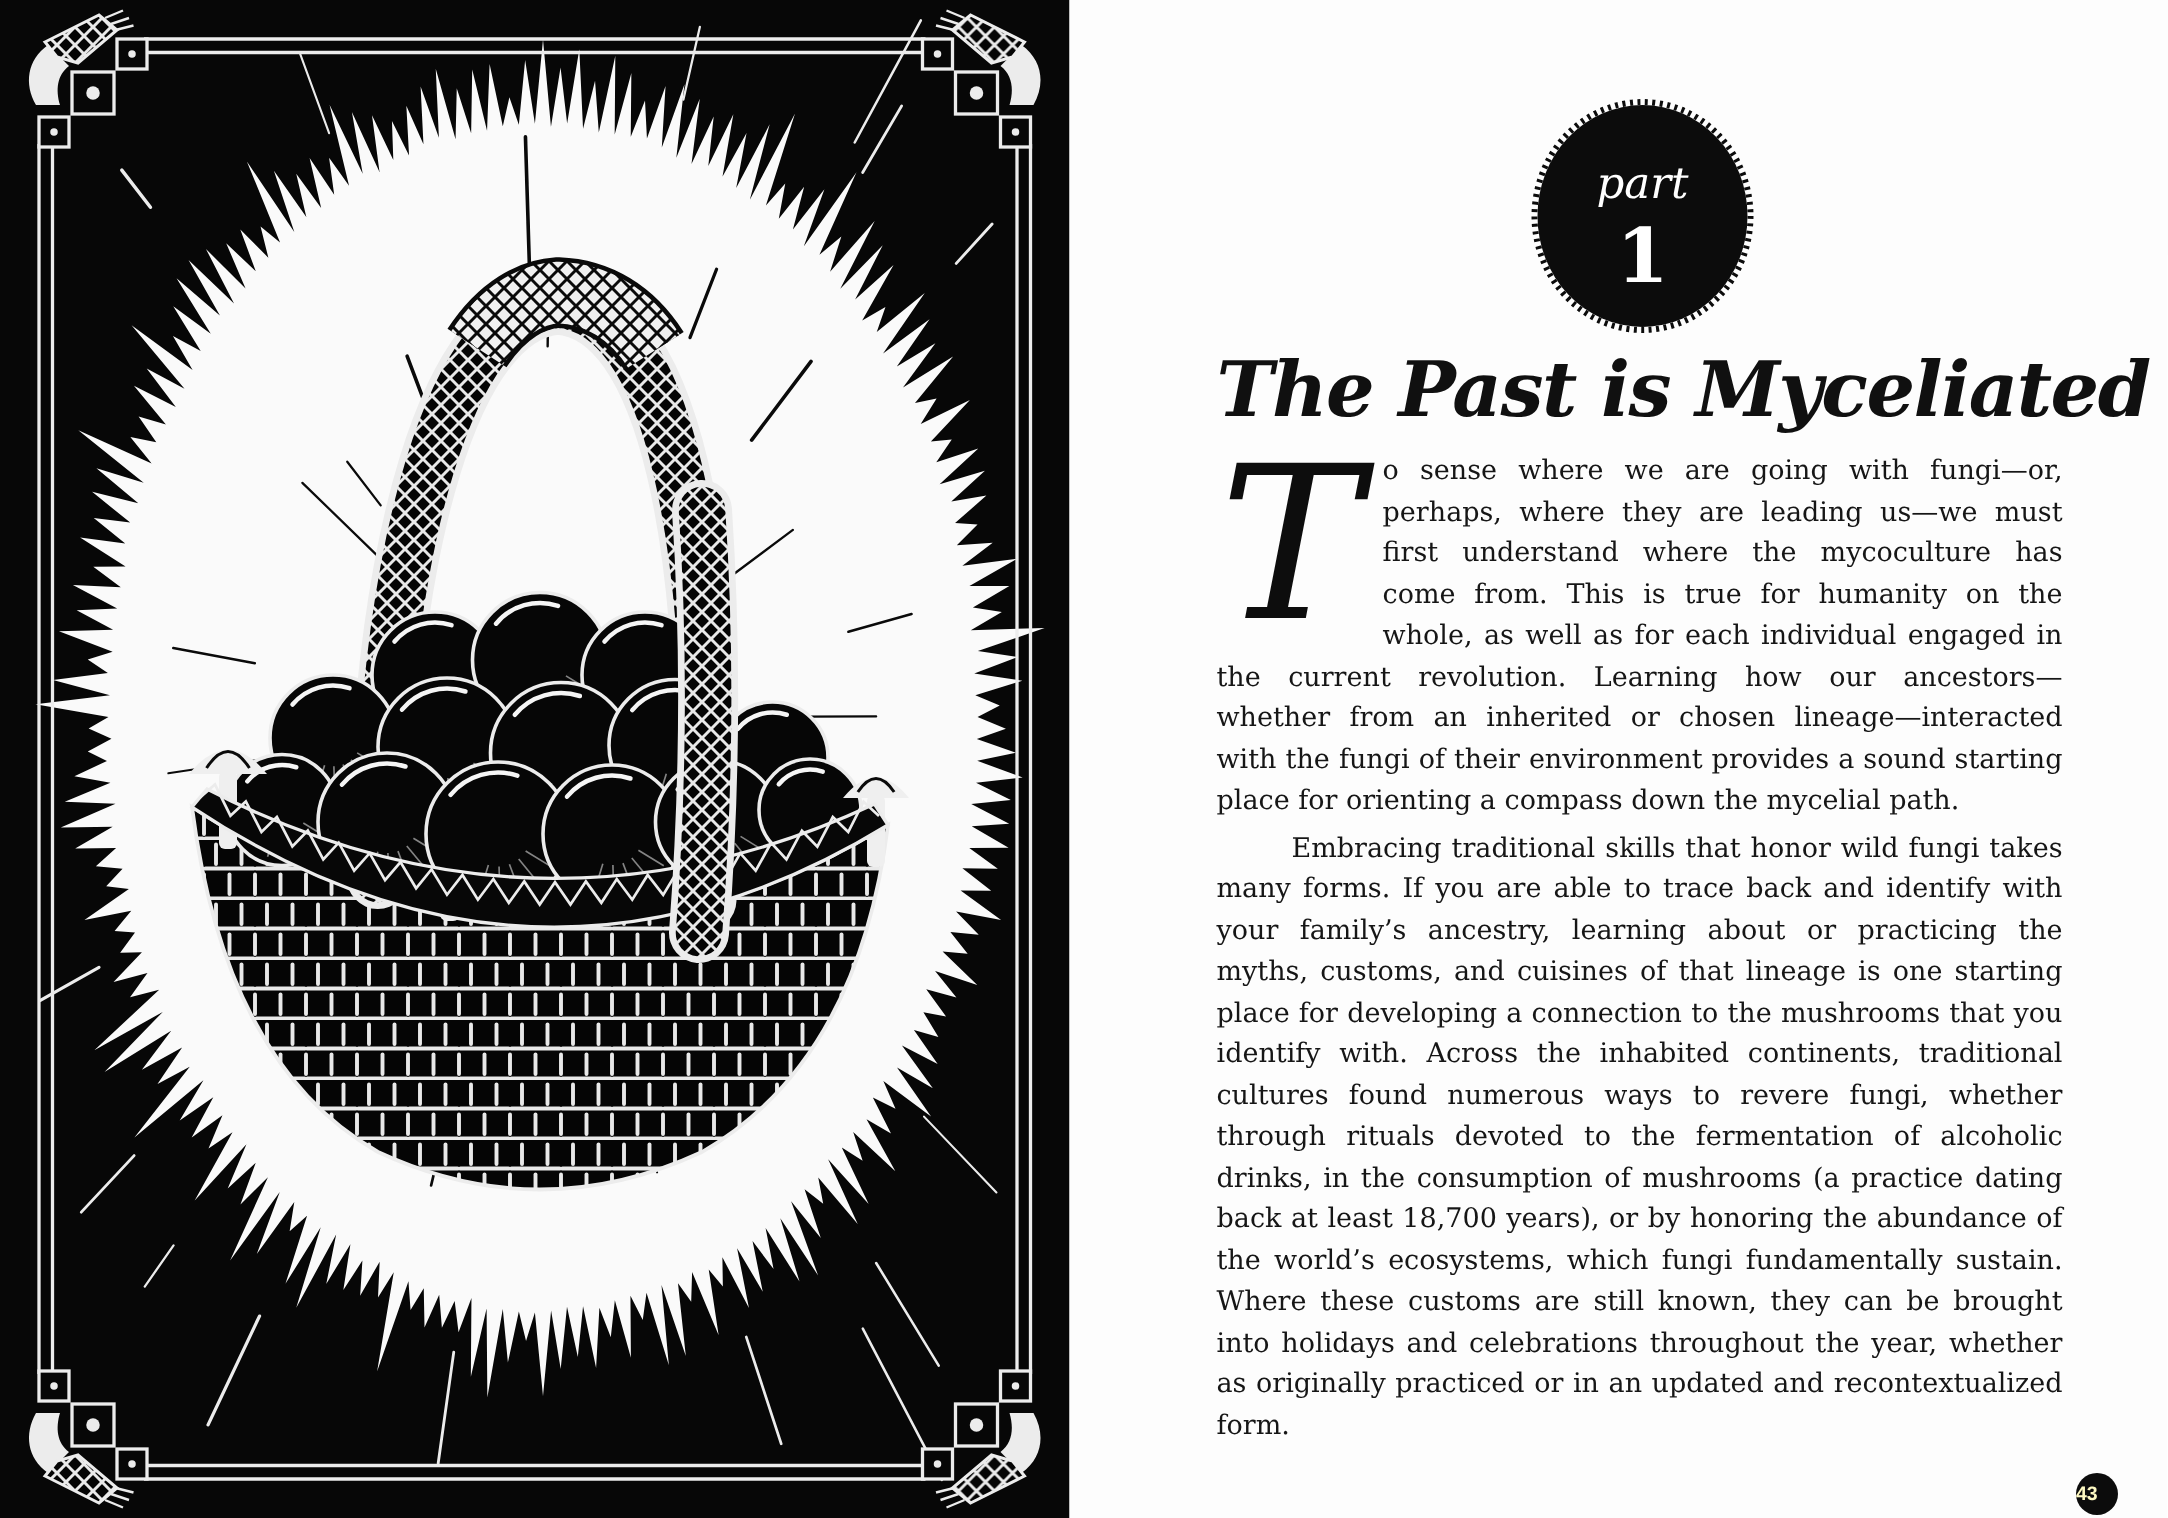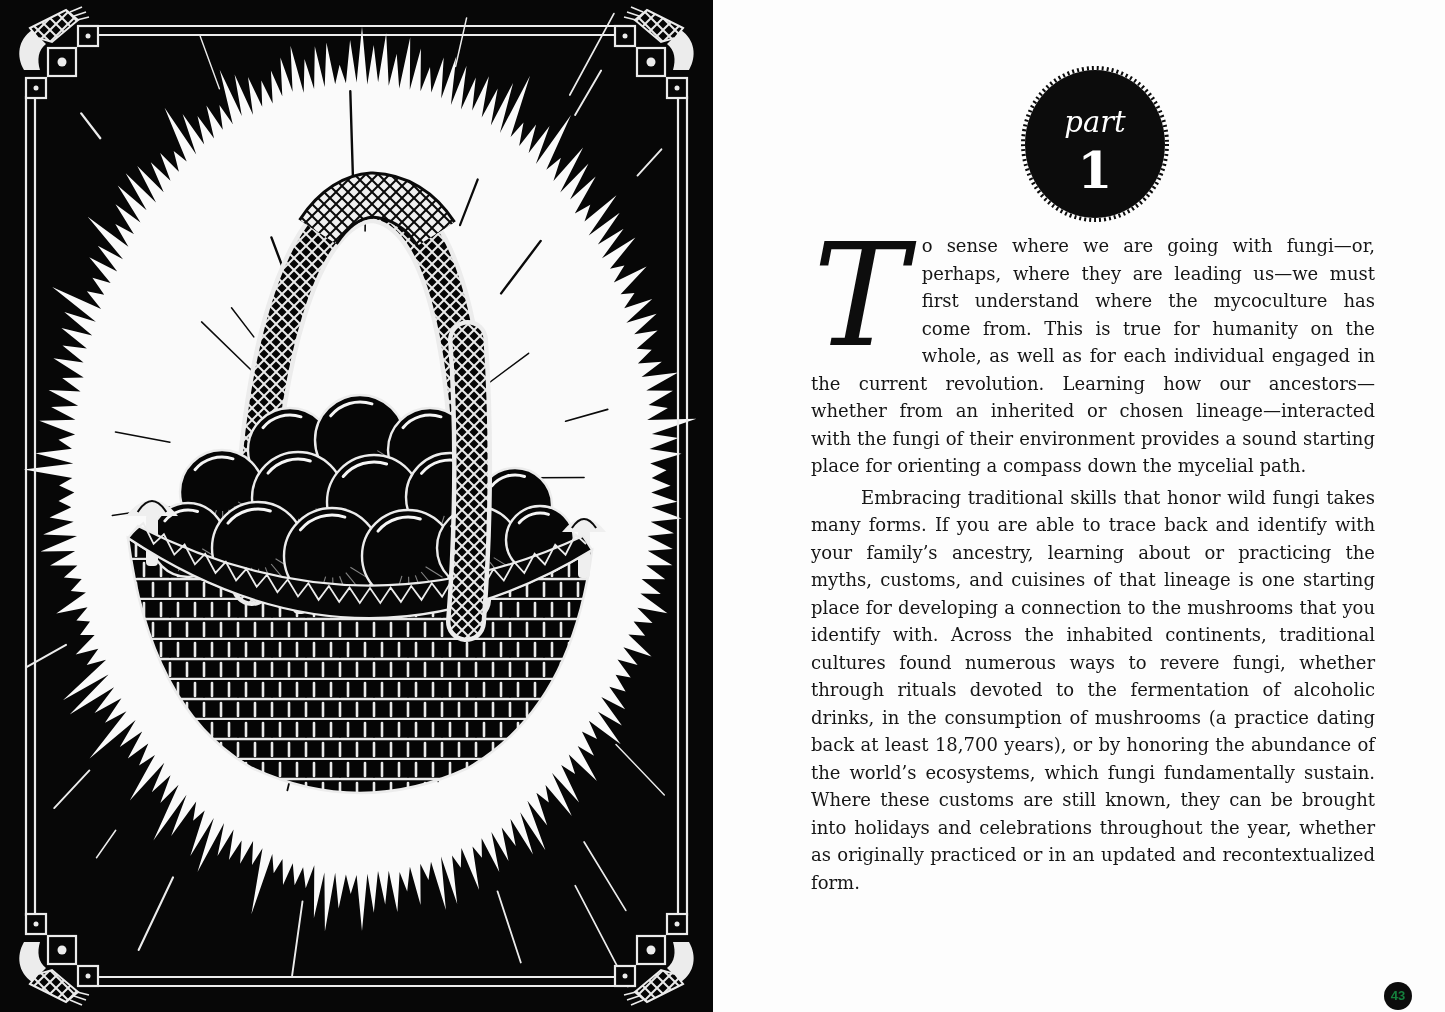--- a/index.html
+++ b/index.html
@@ -13,22 +13,22 @@
   .badge-part{font-family:"DejaVu Serif",serif;font-style:italic;font-size:29px;fill:#ffffff;}
   .badge-num{font-family:"DejaVu Serif",serif;font-weight:700;font-size:50px;fill:#ffffff;}
   .text-col{position:absolute;left:98px;top:232px;width:564px;}
   h1.chapter-title{margin:0 0 12px 0;font-family:"DejaVu Serif",serif;font-style:italic;font-weight:600;
      font-size:51px;line-height:1.1;letter-spacing:-1px;color:#101010;white-space:nowrap;}
   p.para{margin:0;font-size:18px;line-height:27.5px;text-align:justify;color:#161616;}
   p.indent{text-indent:50px;margin-top:4px;}
   .dropcap{float:left;font-family:"DejaVu Serif",serif;font-style:italic;
      font-size:142px;line-height:0.82;height:112px;margin:6px 14px 0 2px;color:#0d0d0d;}
   .page-num{position:absolute;left:671px;top:982px;width:28px;height:28px;border-radius:50%;
-     background:#0c0c0c;color:#15803d;font-family:"Liberation Sans",sans-serif;font-weight:bold;
-     font-size:13px;line-height:28px;text-align:center;}
+     background:#0c0c0c;color:#fef9c3;font-family:"Liberation Sans",sans-serif;font-weight:bold;
+     font-size:13px;line-height:28px;text-align:left;}
 </style>
 </head>
 <body>
 
 <div class="spread">
 
   <svg id="art" class="page-left" viewBox="0 0 713 1012">
     <defs>
       <pattern id="weave" width="34" height="40" patternUnits="userSpaceOnUse">
         <rect width="34" height="40" fill="#050505"></rect>
@@ -332,19 +332,20 @@
   <div class="page-right">
 
     <svg class="part-badge" viewBox="0 0 150 160">
       <ellipse cx="75" cy="80" rx="72" ry="76" fill="none" stroke="#0c0c0c" stroke-width="4" stroke-dasharray="2 3"></ellipse>
       <ellipse cx="75" cy="80" rx="70" ry="74" fill="#0c0c0c"></ellipse>
       <text class="badge-part" x="75" y="68" text-anchor="middle">part</text>
       <text class="badge-num" x="75" y="124" text-anchor="middle">1</text>
     </svg>
 
     <div class="text-col">
+      <h1 class="chapter-title">The Past is Myceliated</h1>
       <p class="para first"><span class="dropcap">T</span><span>o sense where we are going with fungi—or, perhaps, where they are leading us—we must first understand where the mycoculture has come from. This is true for humanity on the whole, as well as for each individual engaged in the current revolution. Learning how our ancestors—whether from an inherited or chosen lineage—interacted with the fungi of their environment provides a sound starting place for orienting a compass down the mycelial path.</span></p>
       <p class="para indent">Embracing traditional skills that honor wild fungi takes many forms. If you are able to trace back and identify with your family’s ancestry, learning about or practicing the myths, customs, and cuisines of that lineage is one starting place for developing a connection to the mushrooms that you identify with. Across the inhabited continents, traditional cultures found numerous ways to revere fungi, whether through rituals devoted to the fermentation of alcoholic drinks, in the consumption of mushrooms (a practice dating back at least 18,700 years), or by honoring the abundance of the world’s ecosystems, which fungi fundamentally sustain. Where these customs are still known, they can be brought into holidays and celebrations throughout the year, whether as originally practiced or in an updated and recontextualized form.</p>
     </div>
 
     <span class="page-num">43</span>
   </div>
 </div>
 
 </body></html>

